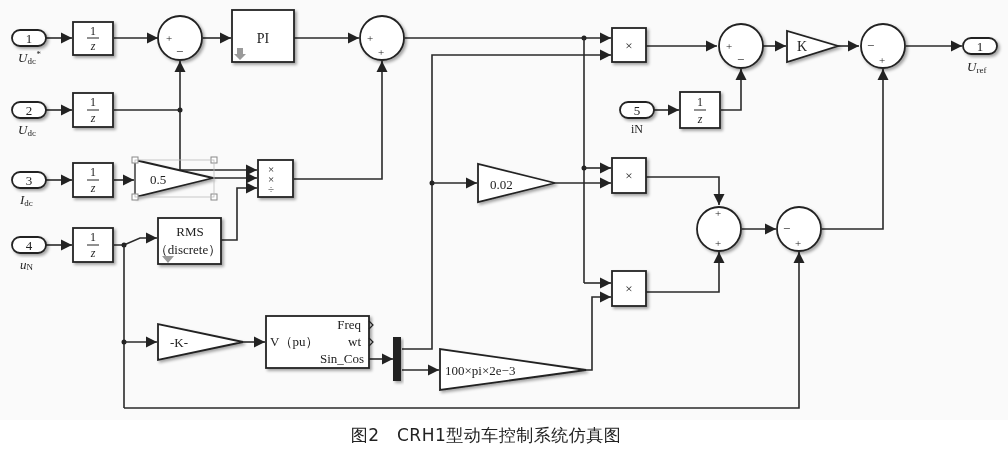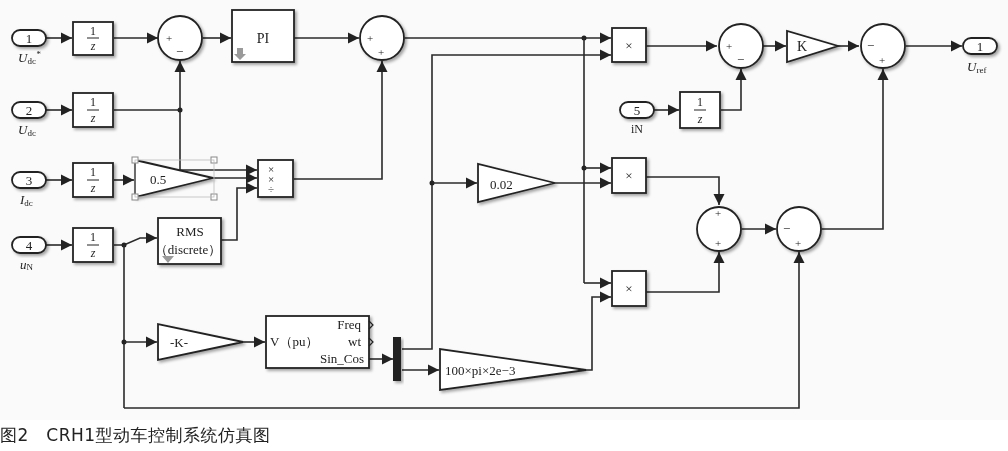--- a/index.html
+++ b/index.html
@@ -3,21 +3,21 @@
 <meta charset="utf-8">
 <style>
   html, body { margin:0; padding:0; background:#ffffff; }
   body { width:1008px; height:451px; position:relative; overflow:hidden; font-family:"Liberation Serif", serif; }
   #canvas { position:absolute; left:0; top:0; width:1008px; height:420px; background:#fafafa; }
   svg text { font-family:"Liberation Serif", serif; fill:#222; }
   .wire { stroke:#2a2a2a; stroke-width:1.6; fill:none; }
   .blk { fill:#ffffff; stroke:#222; stroke-width:1.8; }
   .shadow { filter:url(#sh); }
   .dot { fill:#222; }
-  .caption { position:absolute; left:0; top:424px; width:972px; text-align:left; font-family:"DejaVu Sans", sans-serif; font-size:17px; color:#222; letter-spacing:0.5px; }
+  .caption { position:absolute; left:0; top:424px; width:972px; text-align:center; font-family:"DejaVu Sans", sans-serif; font-size:17px; color:#222; letter-spacing:0.5px; }
 </style>
 </head>
 <body>
 
 <div id="canvas">
 <svg width="1008" height="420" viewBox="0 0 1008 420" xmlns="http://www.w3.org/2000/svg">
   <defs>
     <filter id="sh" x="-20%" y="-20%" width="150%" height="150%">
       <feDropShadow dx="2" dy="2" stdDeviation="1.5" flood-color="#000" flood-opacity="0.35"></feDropShadow>
     </filter>

